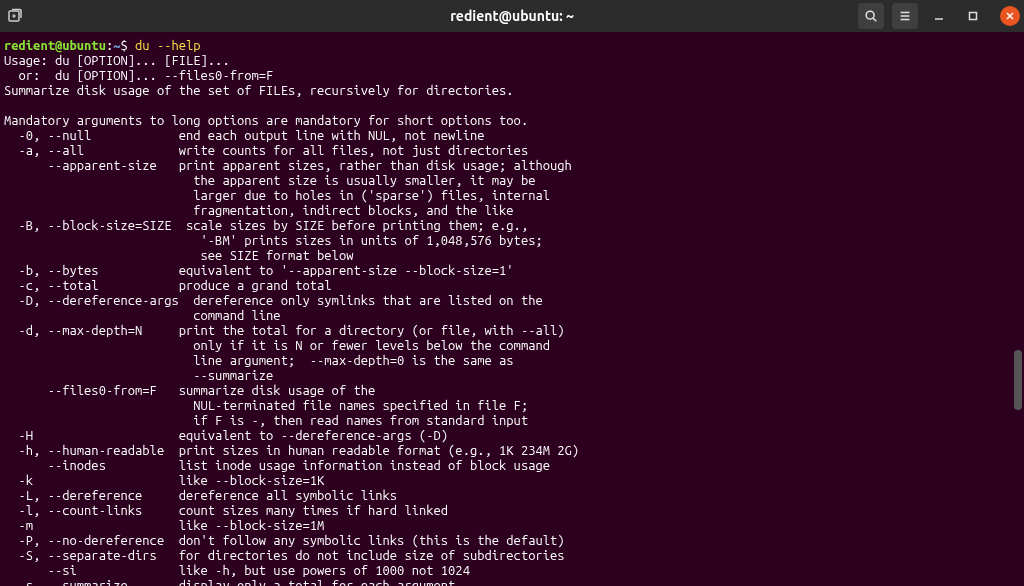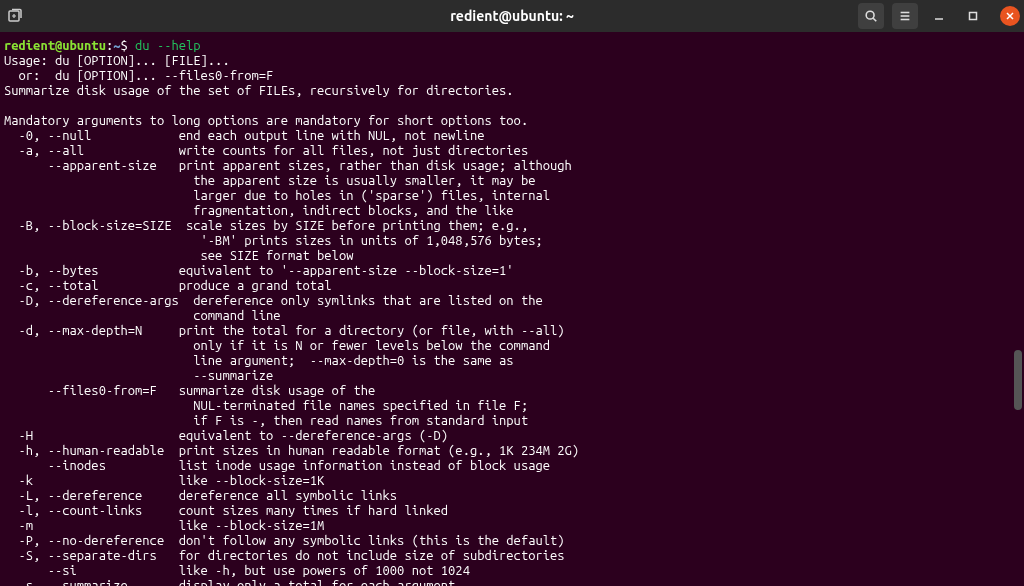--- a/index.html
+++ b/index.html
@@ -81,21 +81,21 @@
       font-size: 13px;
       line-height: 15px;
       white-space: pre;
       font-family: "Ubuntu Mono", "DejaVu Sans Mono", monospace;
       letter-spacing: 0;
     }
     .prompt-user { color: #8ae234; font-weight: bold; margin-top: 24px; }
     .prompt-colon { color: #ffffff; }
     .prompt-path { color: #729fcf; font-weight: bold; }
     .prompt-dollar { color: #ffffff; }
-    .command { color: #22c55e; }
+    .command { color: #fde047; }
     .output { color: #ffffff; }
     .scrollbar {
       position: absolute;
       right: 2px;
       top: 350px;
       width: 8px;
       height: 60px;
       background: #555555;
       border-radius: 4px;
     }

